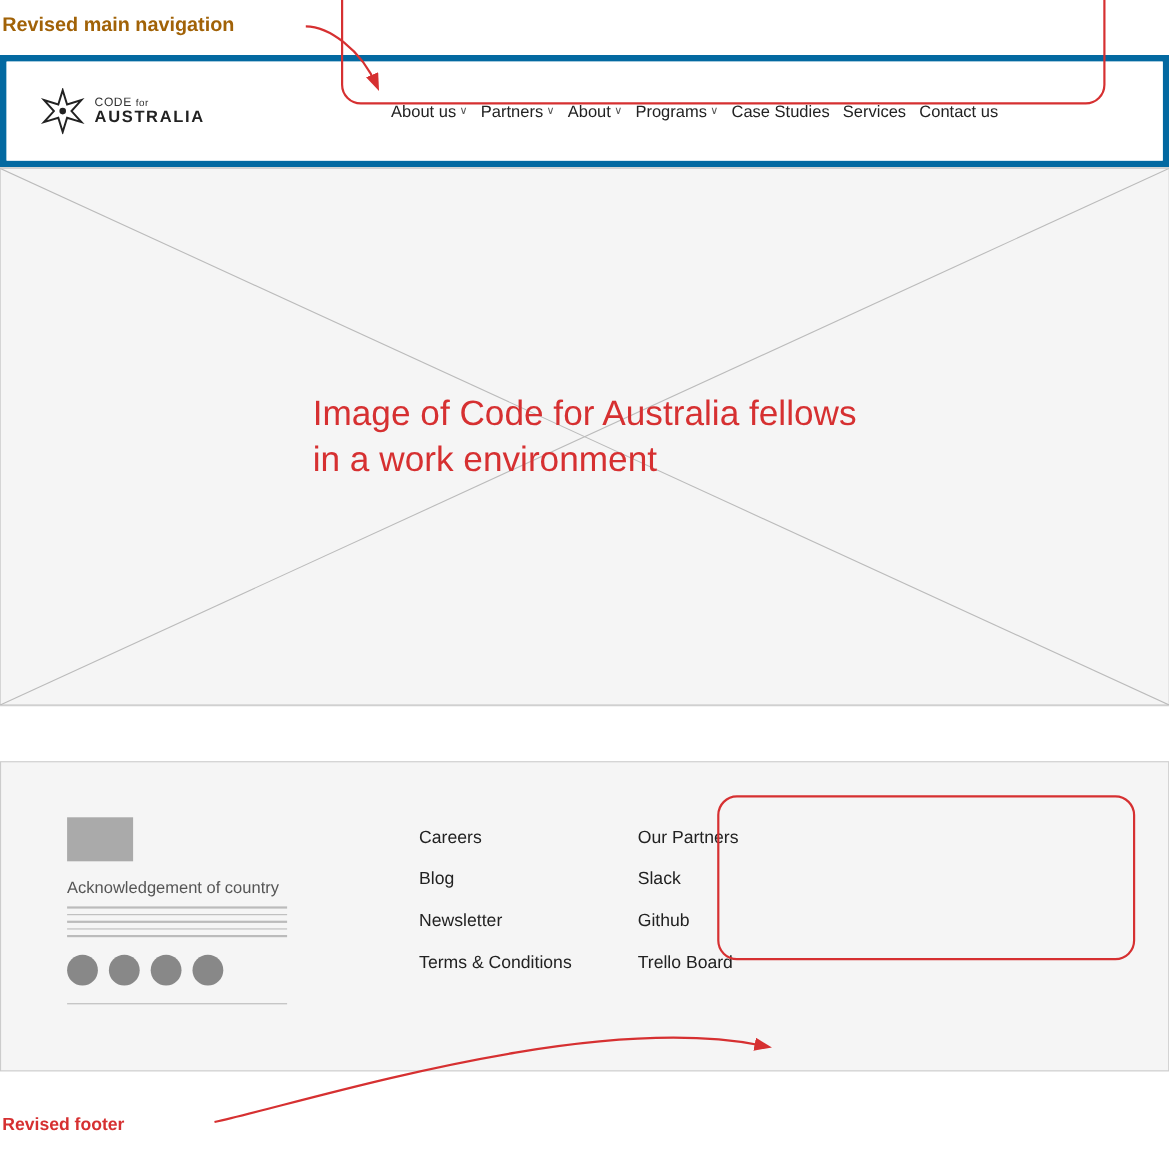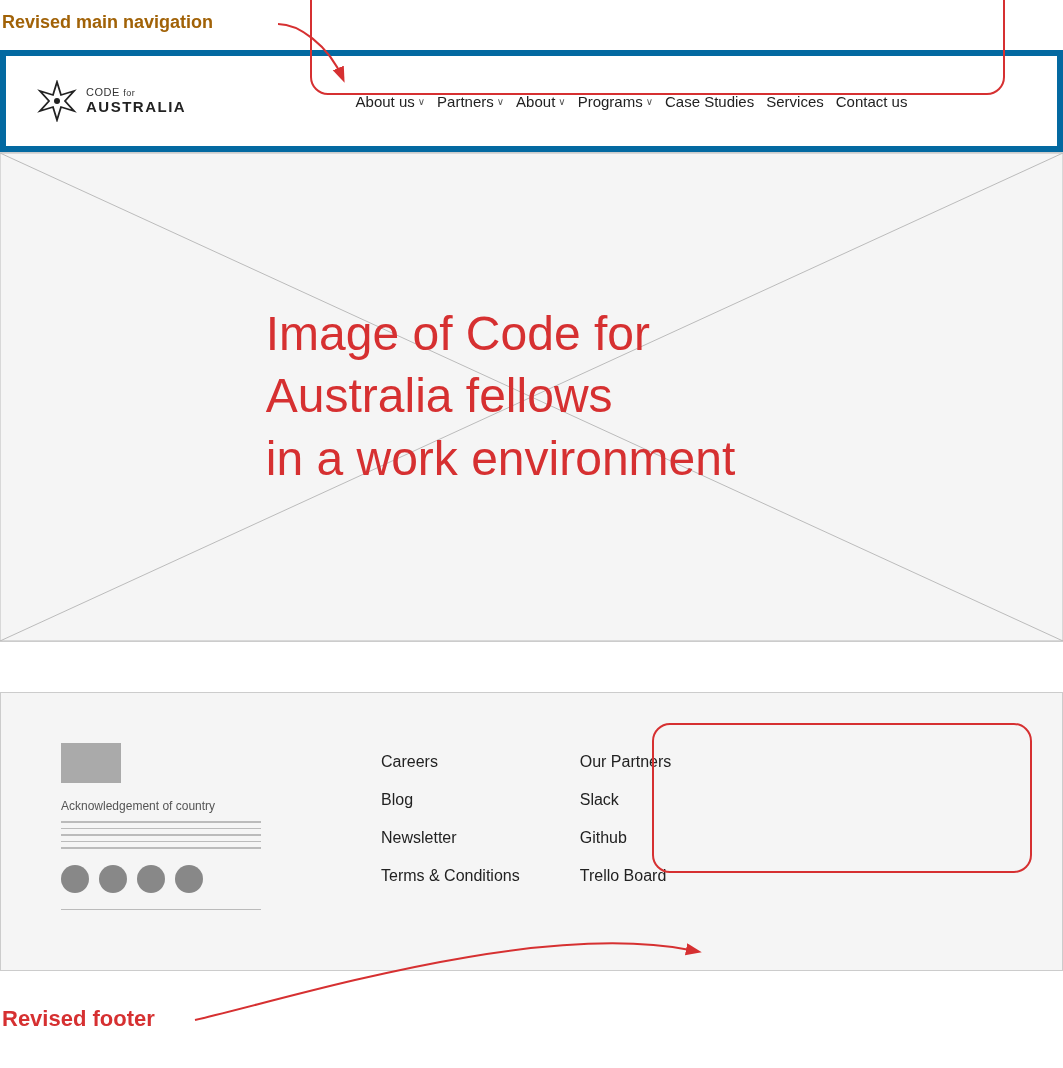--- a/index.html
+++ b/index.html
@@ -20,21 +20,21 @@
       color: #a16207;
       font-size: 18px;
       font-weight: 600;
       z-index: 10;
     }
     .annotation-footer {
       position: absolute;
       bottom: 36px;
       left: 2px;
       color: #d63031;
-      font-size: 22px;
+      font-size: 16px;
       font-weight: 600;
       z-index: 10;
     }
 
     
     .header-wrapper {
       position: relative;
       border: 6px solid #0369a1;
       margin-top: 50px;
     }
@@ -142,21 +142,21 @@
     .hero-placeholder-text {
       position: absolute;
       top: 50%;
       left: 50%;
       transform: translate(-50%, -50%);
       text-align: left;
     }
 
     .hero-placeholder-text p {
       color: #d63031;
-      font-size: 48px;
+      font-size: 32px;
       font-weight: 500;
       line-height: 1.3;
       max-width: 620px;
     }
 
     
     .footer-wrapper {
       position: relative;
       background: #f5f5f5;
       border: 1px solid #ccc;
@@ -186,21 +186,21 @@
     }
 
     .footer-logo-placeholder {
       width: 60px;
       height: 40px;
       background: #aaa;
       margin-bottom: 16px;
     }
 
     .footer-ack {
-      font-size: 12px;
+      font-size: 15px;
       color: #555;
       margin-bottom: 8px;
     }
 
     .footer-lines {
       display: flex;
       flex-direction: column;
       gap: 5px;
       margin-bottom: 16px;
     }

